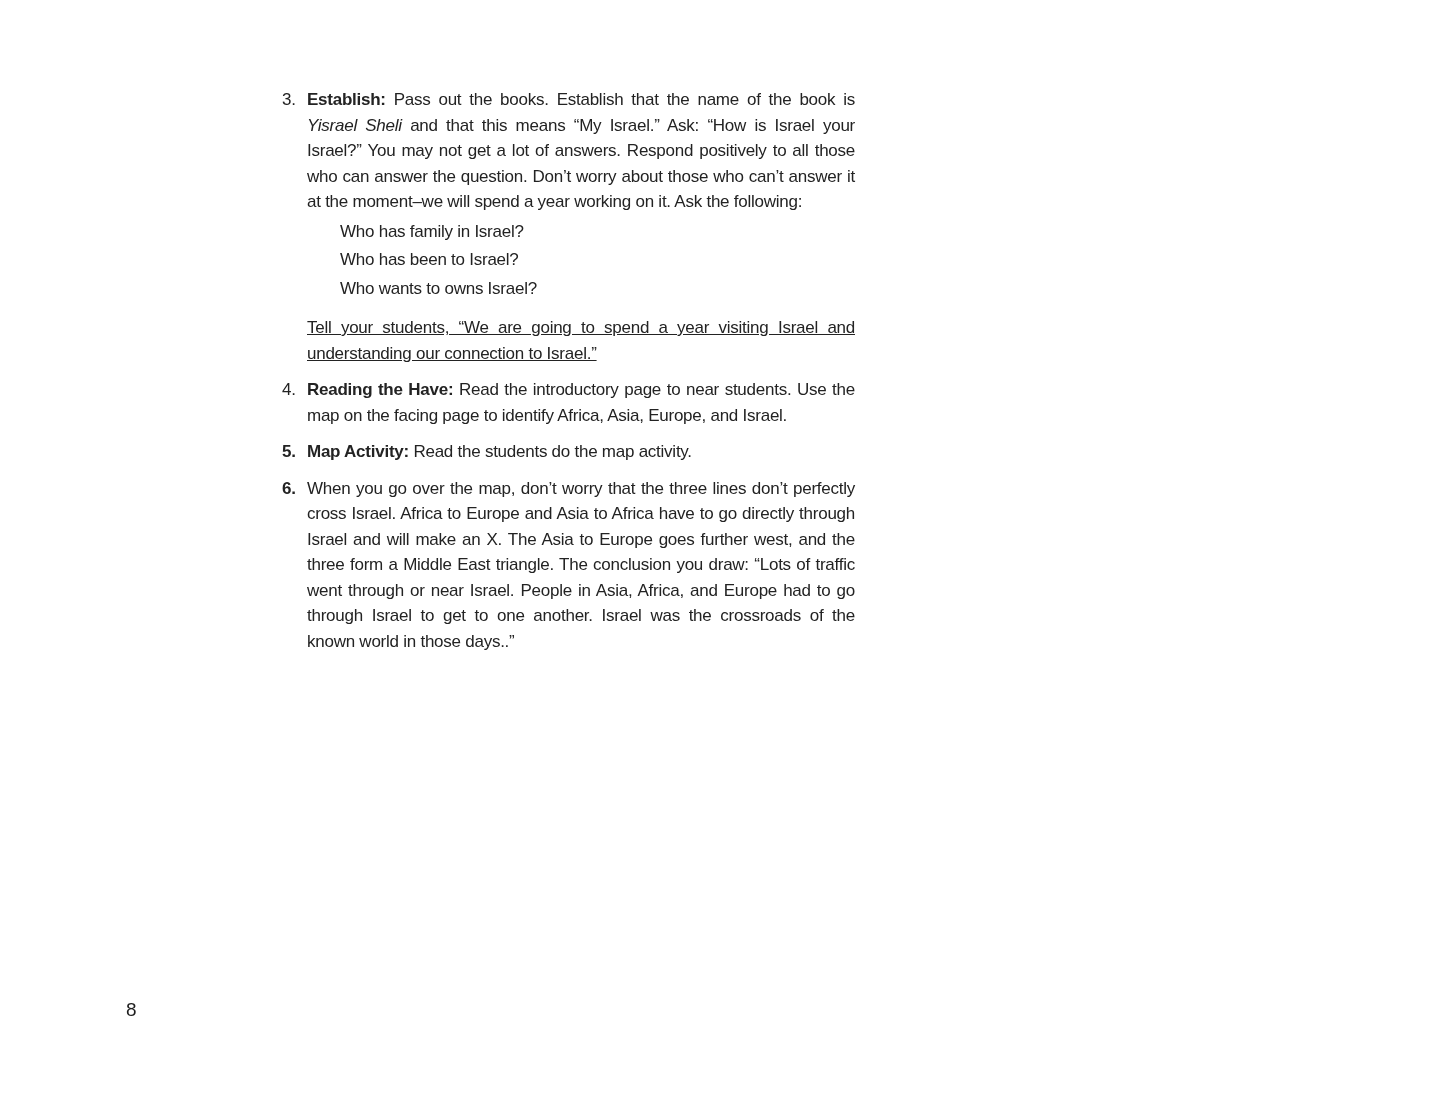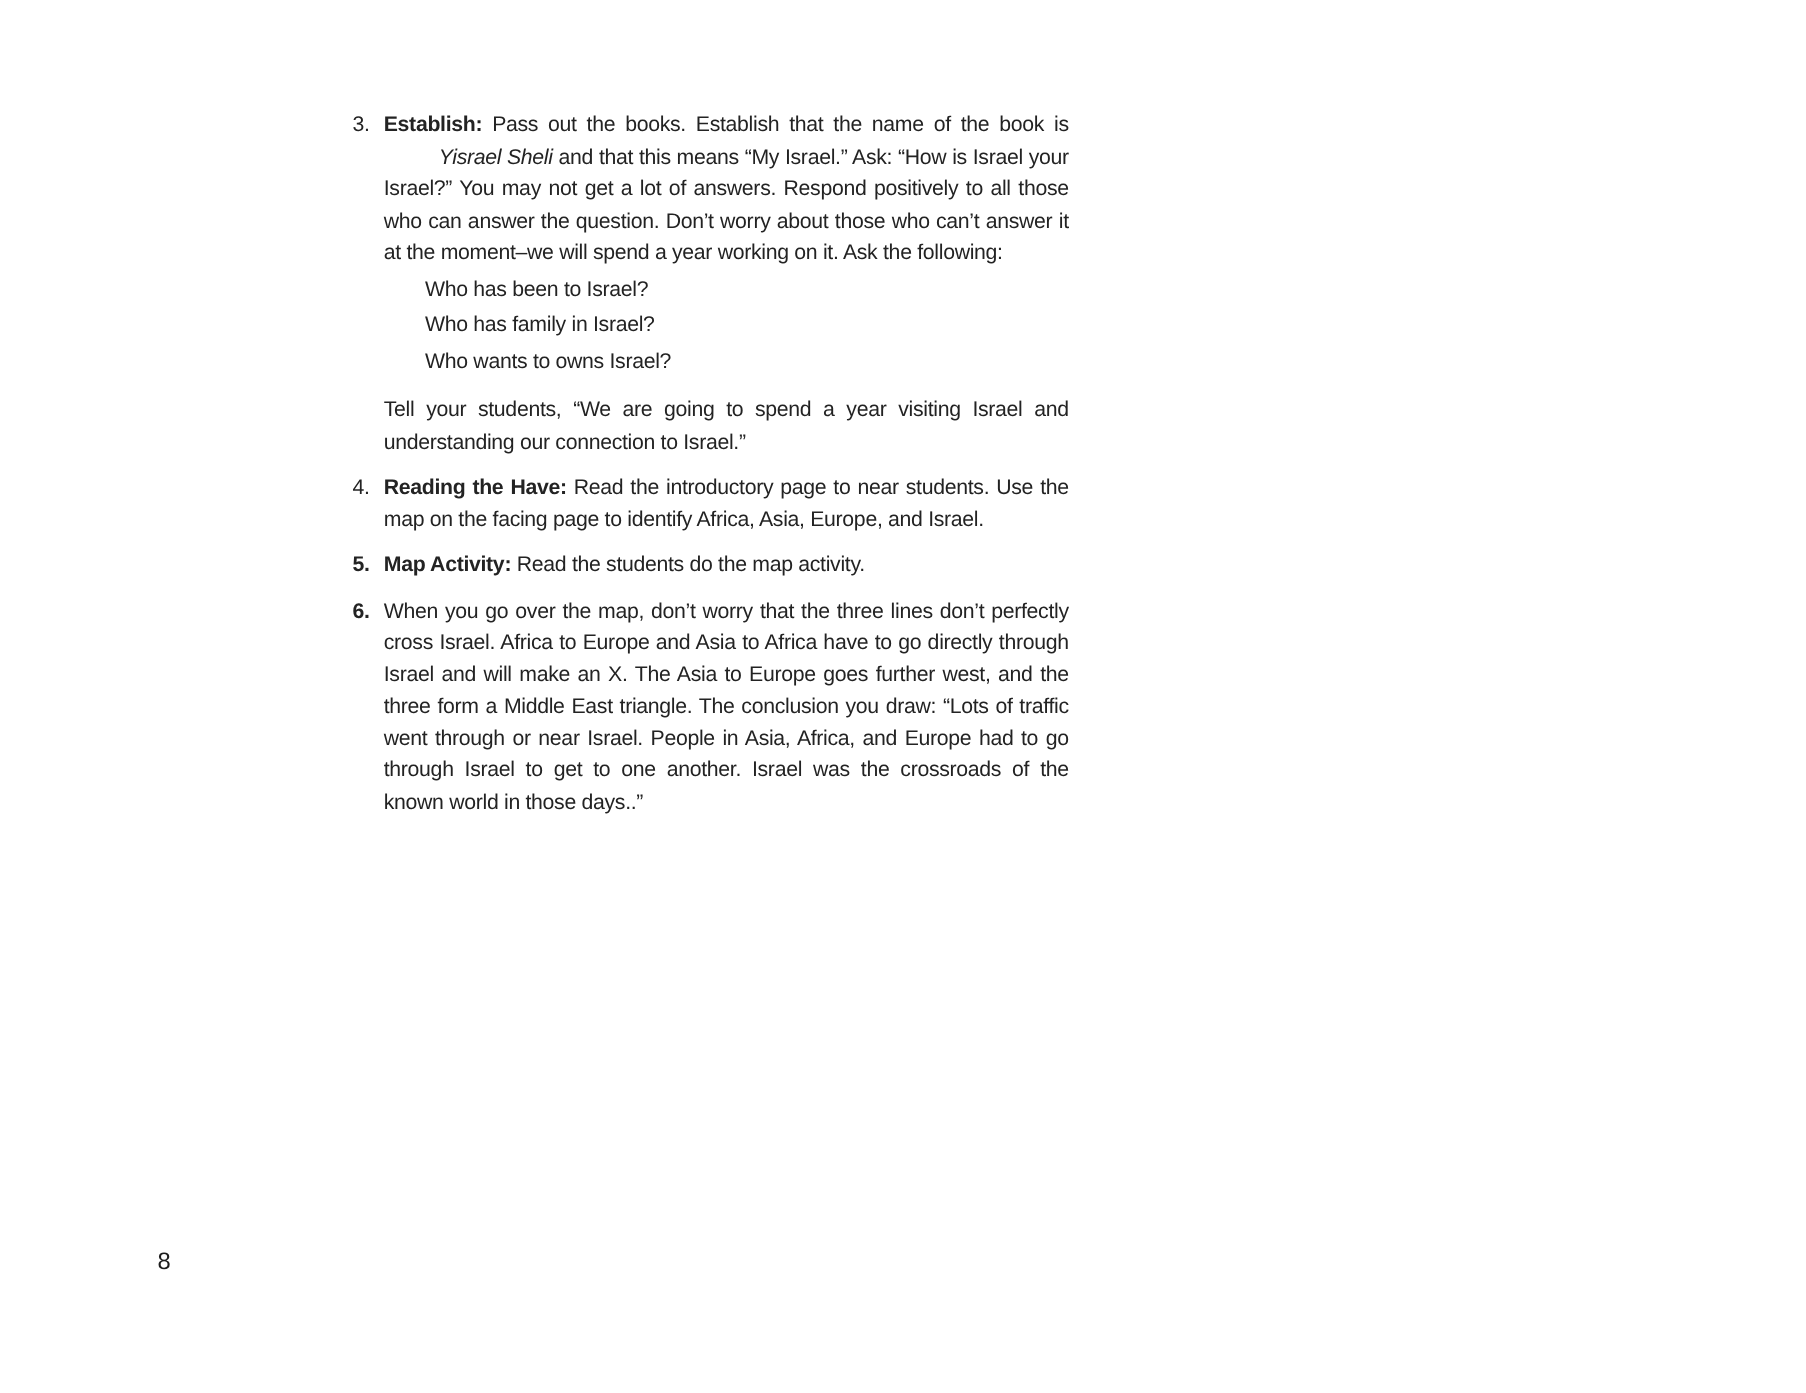--- a/index.html
+++ b/index.html
@@ -27,29 +27,29 @@
     margin: 0 0 11px 0;
     text-align: justify;
   }
   .num {
     position: absolute;
     left: 0;
     top: 0;
   }
   .num-bold { font-weight: bold; }
   .item-label { font-weight: bold; }
-  .book-title { font-style: italic; margin-left: 44px; }
+  .book-title { font-style: italic; }
   .para { margin: 0; }
   .questions {
     margin: 3px 0 12px 33px;
     line-height: 28.5px;
     text-align: left;
   }
   .question-line { white-space: nowrap; }
-  .closing { margin: 0; }
+  .closing { margin: 0; text-decoration: underline; }
   .page-number {
     position: absolute;
     left: 126px;
     top: 997px;
     font-size: 19px;
     line-height: 25px;
     color: #1d1d1d;
   }
 </style>
 </head>
@@ -57,22 +57,22 @@
 
 <div class="content">
 
   <div class="item">
     <span class="num">3.</span>
     <p class="para"><span class="item-label">Establish:</span>
       <span>Pass out the books. Establish that the name of the book is</span>
       <span class="book-title">Yisrael Sheli</span>
       <span>and that this means “My Israel.” Ask: “How is Israel your Israel?” You may not get a lot of answers. Respond positively to all those who can answer the question. Don’t worry about those who can’t answer it at the moment–we will spend a year working on it. Ask the following:</span></p>
     <div class="questions">
+      <div class="question-line">Who has family in Israel?</div>
       <div class="question-line">Who has been to Israel?</div>
-      <div class="question-line">Who has family in Israel?</div>
       <div class="question-line">Who wants to owns Israel?</div>
     </div>
     <p class="para closing">Tell your students, “We are going to spend a year visiting Israel and understanding our connection to Israel.”</p>
   </div>
 
   <div class="item">
     <span class="num">4.</span>
     <p class="para"><span class="item-label">Reading the Have:</span>
       <span>Read the introductory page to near students. Use the map on the facing page to identify Africa, Asia, Europe, and Israel.</span></p>
   </div>

